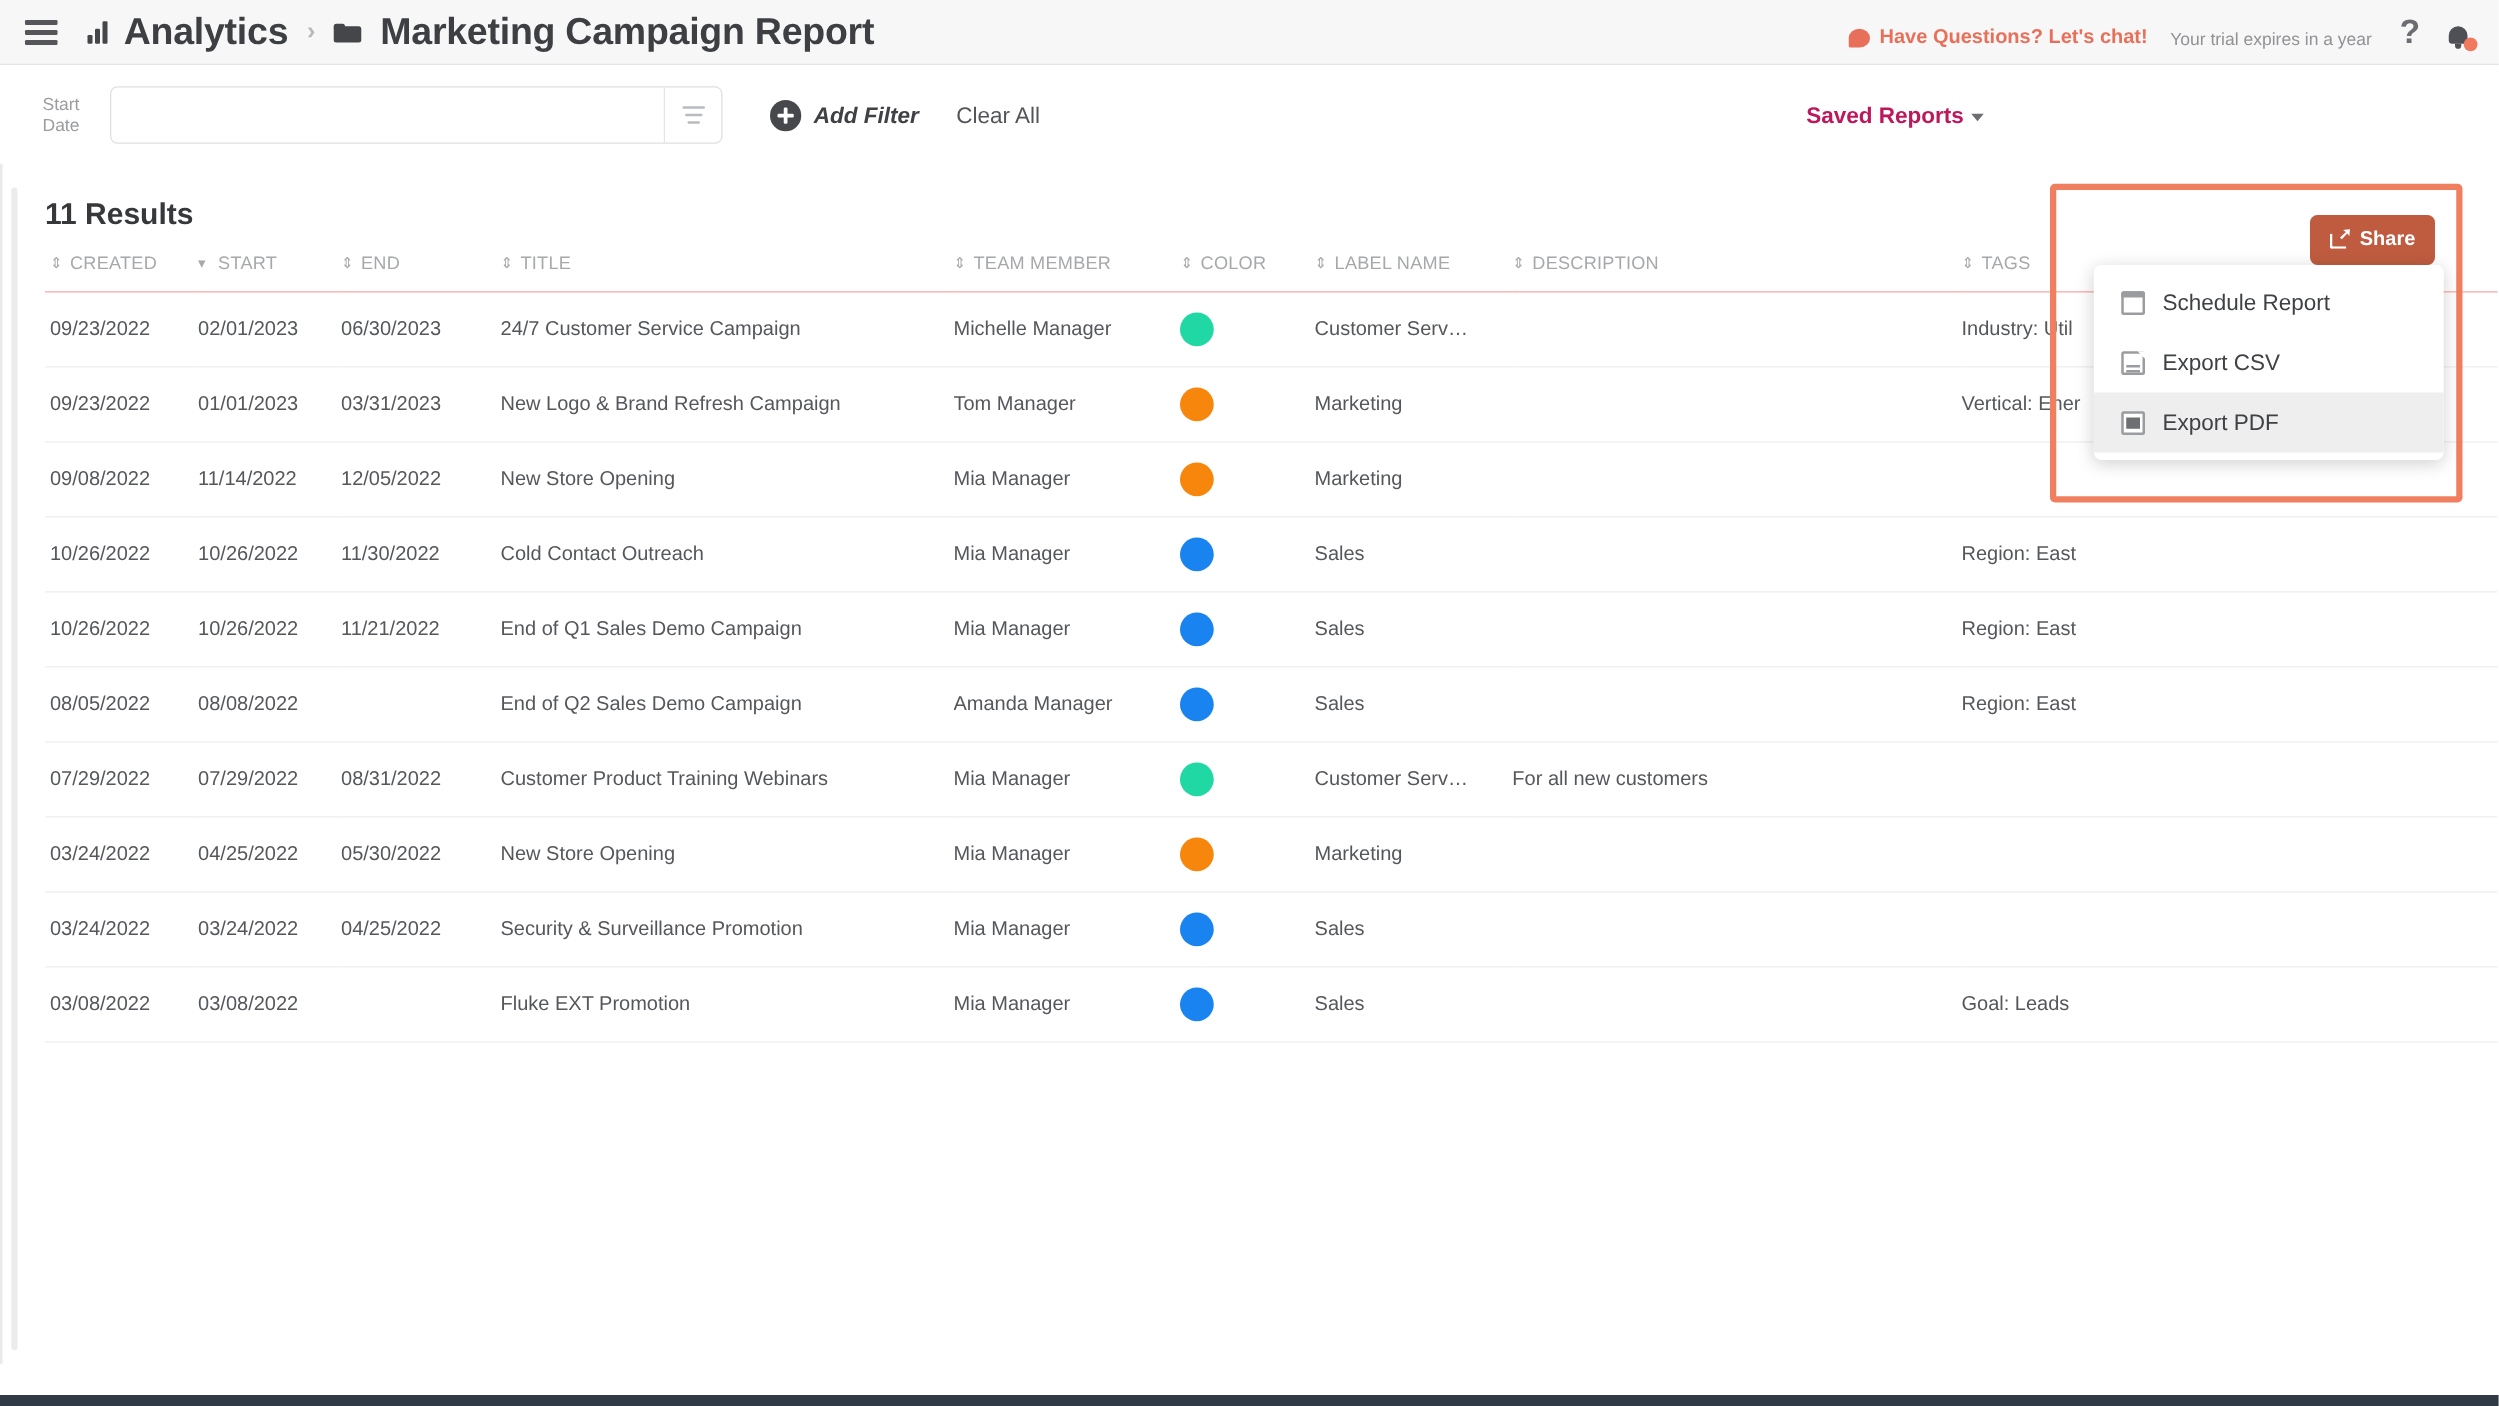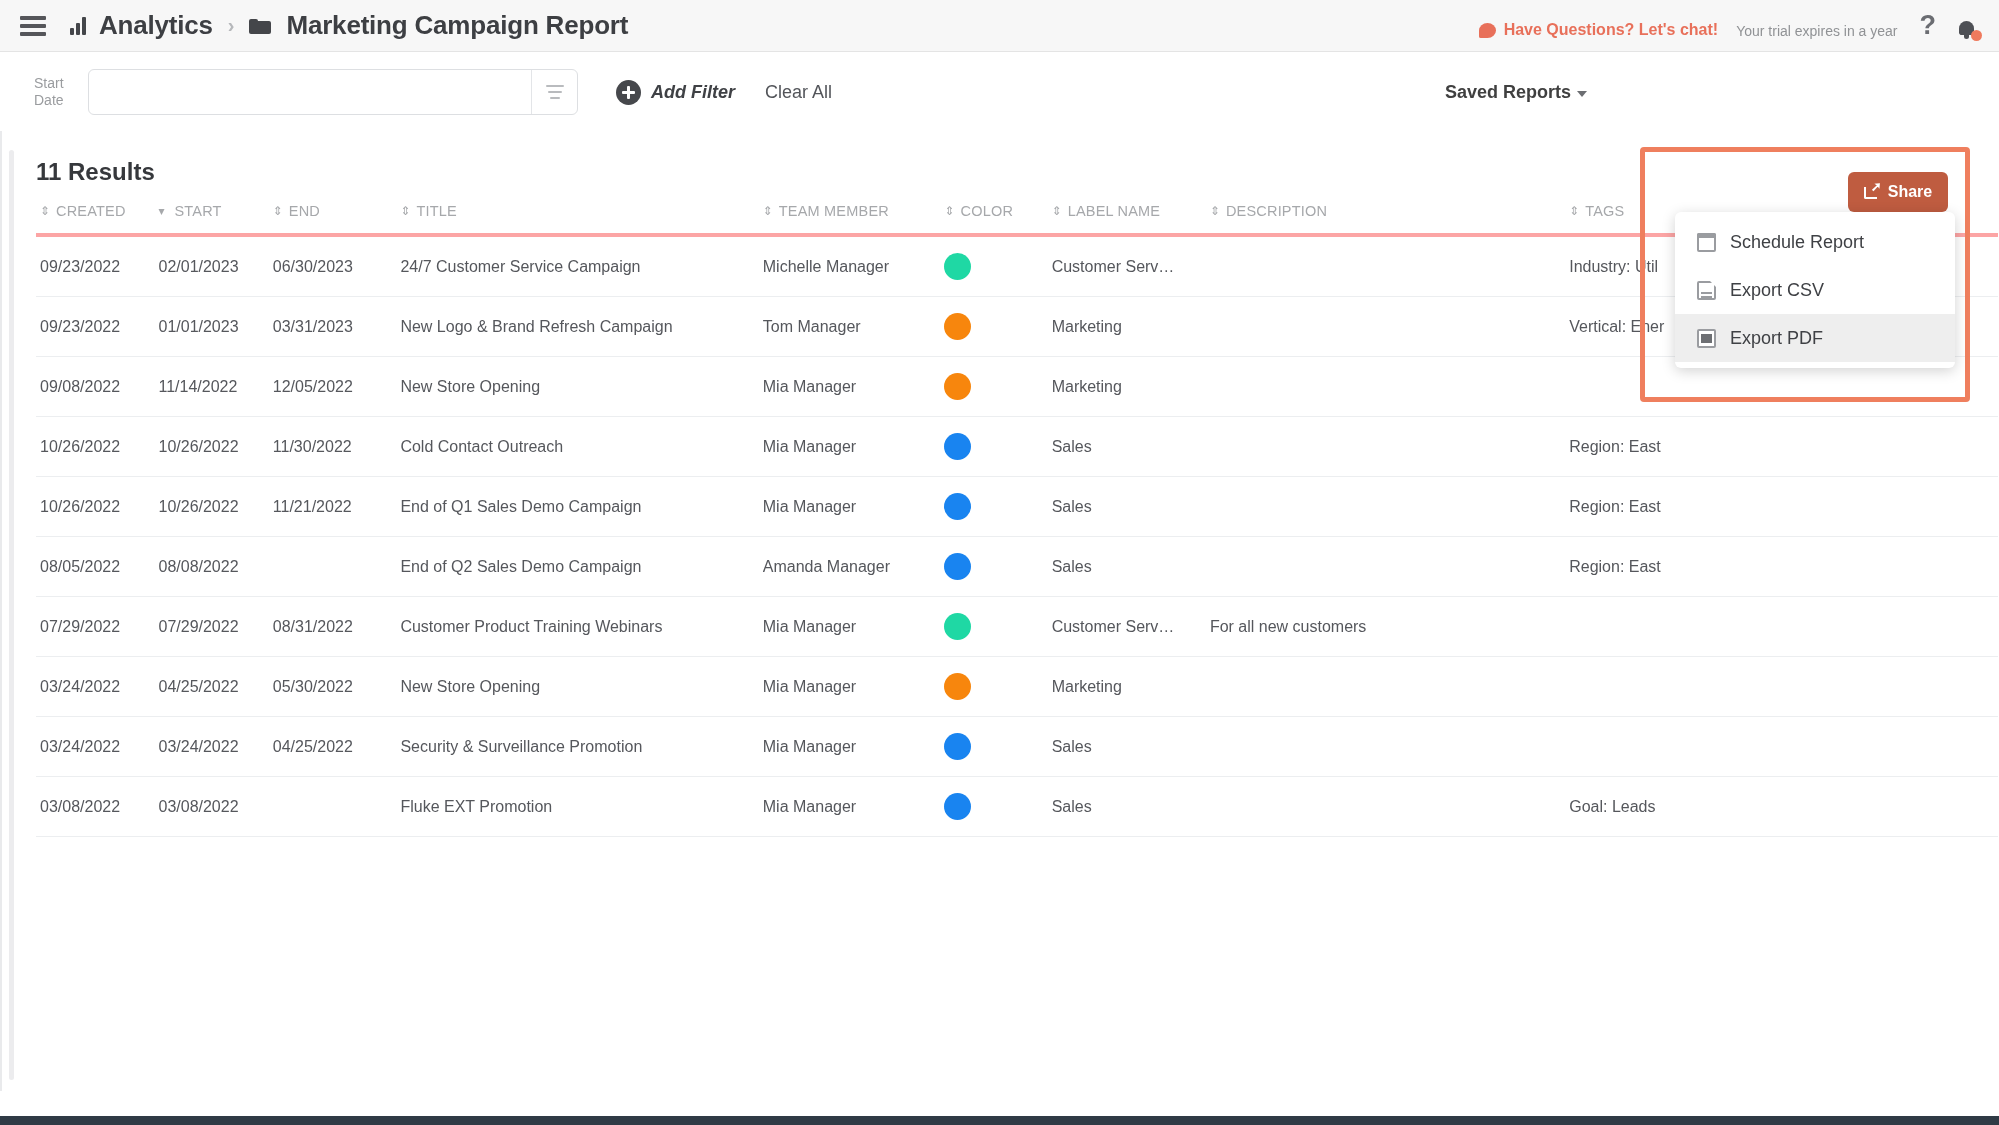--- a/index.html
+++ b/index.html
@@ -40,21 +40,21 @@
   .crumbs { display: flex; align-items: center; gap: 11px; }
   .bars-icon {
     display: inline-flex; align-items: flex-end; gap: 2px;
     height: 18px; margin-right: 2px;
   }
   .bars-icon i { display:block; width:4px; background:#44464a; border-radius:1px; }
   .bars-icon i:nth-child(1){height:7px;}
   .bars-icon i:nth-child(2){height:12px;}
   .bars-icon i:nth-child(3){height:18px;}
   .crumb-text {
-    font-size: 26px; font-weight: bold; color: #3d3f43;
+    font-size: 30px; font-weight: bold; color: #3d3f43;
     letter-spacing: -0.2px;
   }
   .crumb-sep { font-size: 20px; color: #b6b8bb; font-weight: bold; margin: 0 4px; }
   .folder-icon {
     width: 22px; height: 17px; position: relative; display:inline-block;
     margin-right: 4px;
   }
   .folder-icon::before {
     content:''; position:absolute; left:0; top:2px; width:9px; height:4px;
     background:#44464a; border-radius:2px 2px 0 0;
@@ -148,21 +148,21 @@
     content:''; position:absolute; background:#fff; border-radius:1px;
   }
   .plus-circle::before { left:6px; top:11.5px; width:13px; height:3px; }
   .plus-circle::after  { top:6px; left:11px; width:3px; height:13px; }
   .add-filter-label { font-size: 18px; font-weight: bold; color:#3f4145;font-style:italic; }
   .clear-all {
     margin-left: 30px; font-size: 18px; color:#53555a; cursor:pointer;
   }
   .saved-reports {
     margin-left:auto; margin-right: 34px;
-    font-size: 18px; font-weight: bold; color:#404040;
+    font-size: 18px; font-weight: bold; color:#be185d;
     display:flex; align-items:center; gap:6px; cursor:pointer;
   }
   .chev-down {
     width:0;height:0;border-left:5px solid transparent;border-right:5px solid transparent;
     border-top:6px solid #6c6e72; margin-top:3px;
   }
 
   
   .content {
     position:absolute; top:131px; left:0;
@@ -179,21 +179,21 @@
   .results-count { font-size: 24px; font-weight: bold; color:#36383c; }
 
   
   .table-wrap { padding: 0 0 0 34px; }
   table.grid { width: 1962px; border-collapse: collapse; table-layout: fixed; }
   table.grid th {
     text-align: left;
     font-size: 14.5px; font-weight: normal; letter-spacing: 0.2px;
     color: #a6a8ab; text-transform: uppercase;
     padding: 10px 0 14px 0;
-    border-bottom: 4px solid #fca5a5;
+    border-bottom: 1px solid #fca5a5;
     white-space: nowrap;
   }
   table.grid th .sort {
     display:inline-block; width:10px; margin-right:6px;
     color:#a6a8ab; font-size: 12px; line-height:1;
     transform: translateY(-1px);
   }
   table.grid td {
     font-size: 16px; color:#55575c;
     padding: 16px 0; border-bottom: 1px solid #eceef0;

